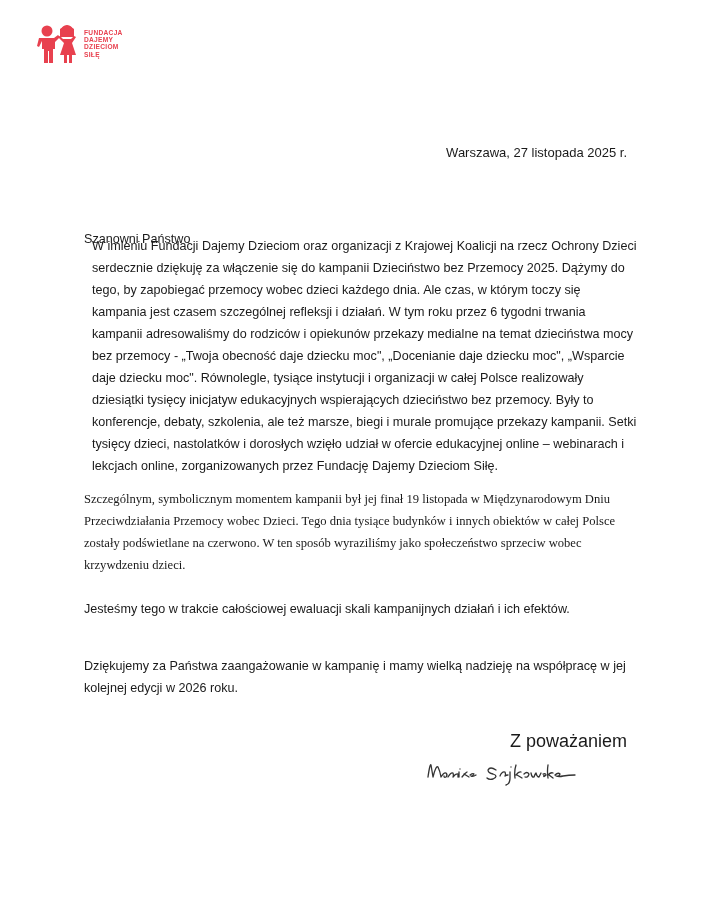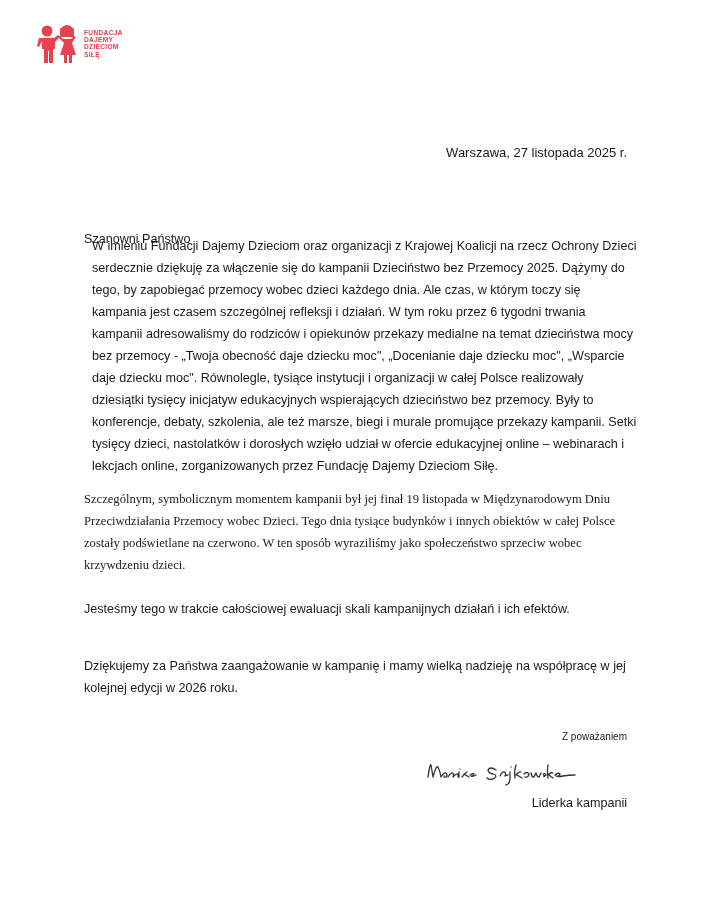--- a/index.html
+++ b/index.html
@@ -10,21 +10,21 @@
     .logo-text { margin-left: 4px; margin-top: 6px; color: #e8414f; font-weight: bold;
       font-size: 6.6px; line-height: 7.2px; letter-spacing: 0.3px; }
     .date { position: absolute; right: 82px; top: 105px; font-size: 13px; margin-top: 40px; }
     .body-text { position: absolute; left: 84px; width: 545px; font-size: 12.6px; line-height: 22px; }
     .salutation { top: 191px; margin-top: 37px; }
     .p1 { top: 235px; margin-left: 8px; }
     .p2 { top: 488px; font-family: Liberation Serif, serif; }
     .p3 { top: 598px; }
     .p4 { top: 643px; margin-top: 12px; }
     .body-text p { margin: 0; }
-    .closing { position: absolute; right: 82px; top: 731px; font-size: 10px; text-align: left; }
+    .closing { position: absolute; right: 82px; top: 731px; font-size: 18px; text-align: left; }
     .signature { position: absolute; left: 424px; top: 755px; }
     .sig-block { position: absolute; right: 82px; top: 792px; font-size: 12.6px; line-height: 22px; text-align: right; }
     .sig-block div { white-space: nowrap; }
   </style>
 </head>
 <body>
 
 <div class="logo">
   <svg width="44" height="42" viewBox="0 0 44 42">
     <g fill="#e8414f">
@@ -65,14 +65,13 @@
 <div class="closing">Z poważaniem</div>
 
 <div class="signature">
   <svg width="205" height="34" viewBox="0 0 205 34" fill="none" stroke="#333" stroke-width="1.3" stroke-linecap="round" stroke-linejoin="round">
     <path d="M4 22 q2 -14 3 -12 q1 6 2 12 q3 -12 5 -10 q2 4 3 10 q3 -5 5 -4 q2 2 0 4 q-2 1 -2 -1 M24 22 q3 -5 5 -4 q1 3 0 4 q3 -4 5 -3 v3 M36 14 v0 M35 22 v-5 M38 22 q3 -4 5 -5 M40 19 l5 3 M46 20 q3 -2 4 -1 q-2 3 -3 2 q2 1 5 -1"></path>
     <path d="M72 15 q-6 -4 -8 0 q0 3 5 4 q6 2 0 5 q-4 1 -6 -1 M76 21 q2 -5 5 -4 q1 3 0 4 q1 -1 3 -1 M86 17 v6 q0 6 -4 7 M87 12 v0 M92 10 q-2 6 -1 13 M92 20 q3 -4 5 -3 M93 20 l5 3 M100 19 q3 -3 5 0 q-1 4 -4 3 M107 18 q1 5 3 4 q1 -3 2 -4 q1 4 3 4 q1 -2 2 -4 M119 19 q3 -1 3 1 q-3 3 -2 0 M124 10 q-1 6 0 13 M124 20 q3 -3 5 -2 M125 20 l4 3 M131 20 q3 -3 5 -1 q-1 3 -4 2 q3 1 7 0 q6 -1 12 -1"></path>
   </svg>
 </div>
 
 <div class="sig-block">
-  <div>Liderka kampanii</div>
 </div>
 
 </body></html>

